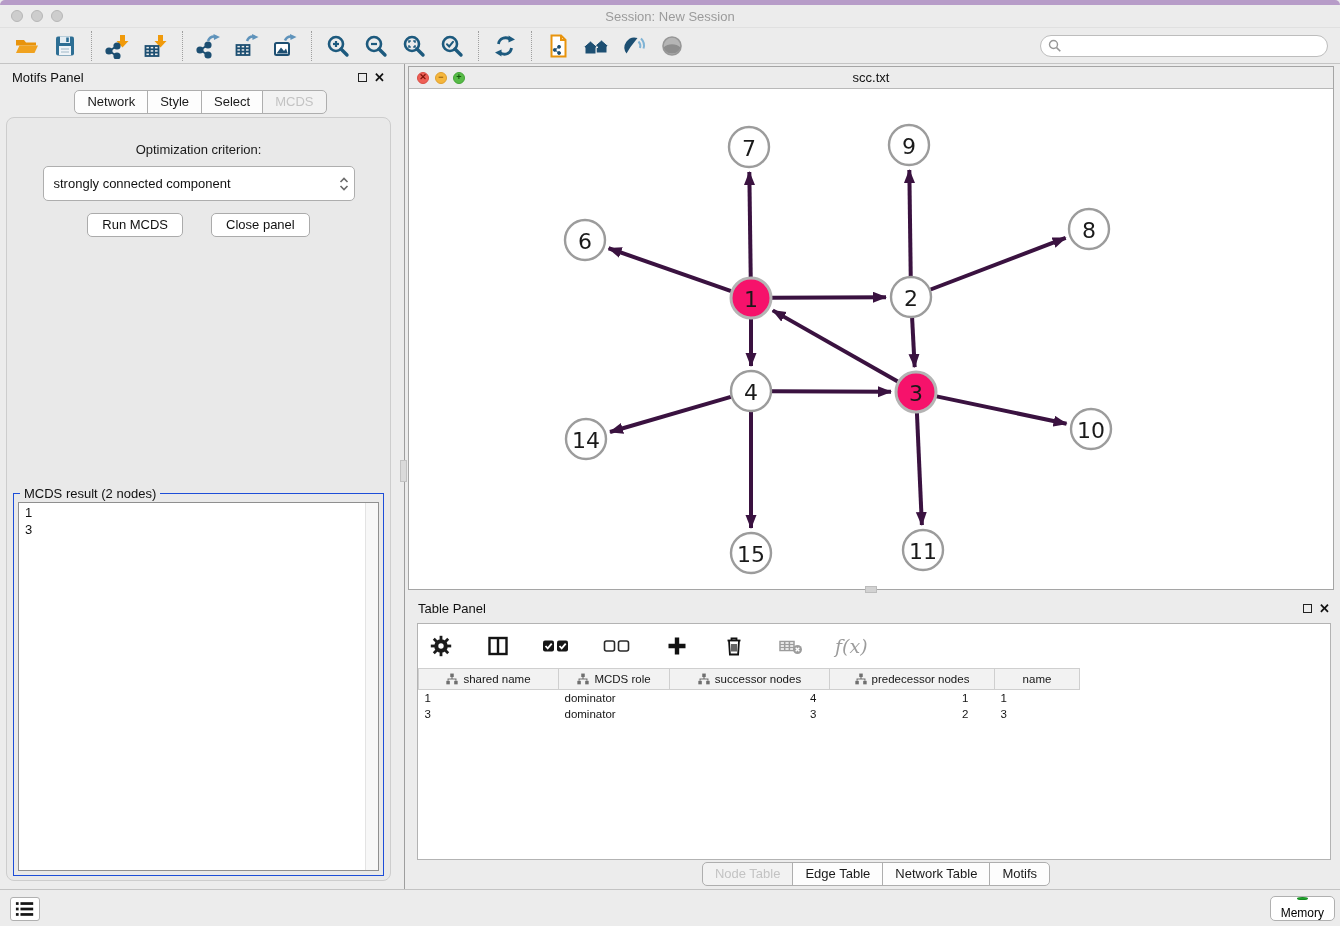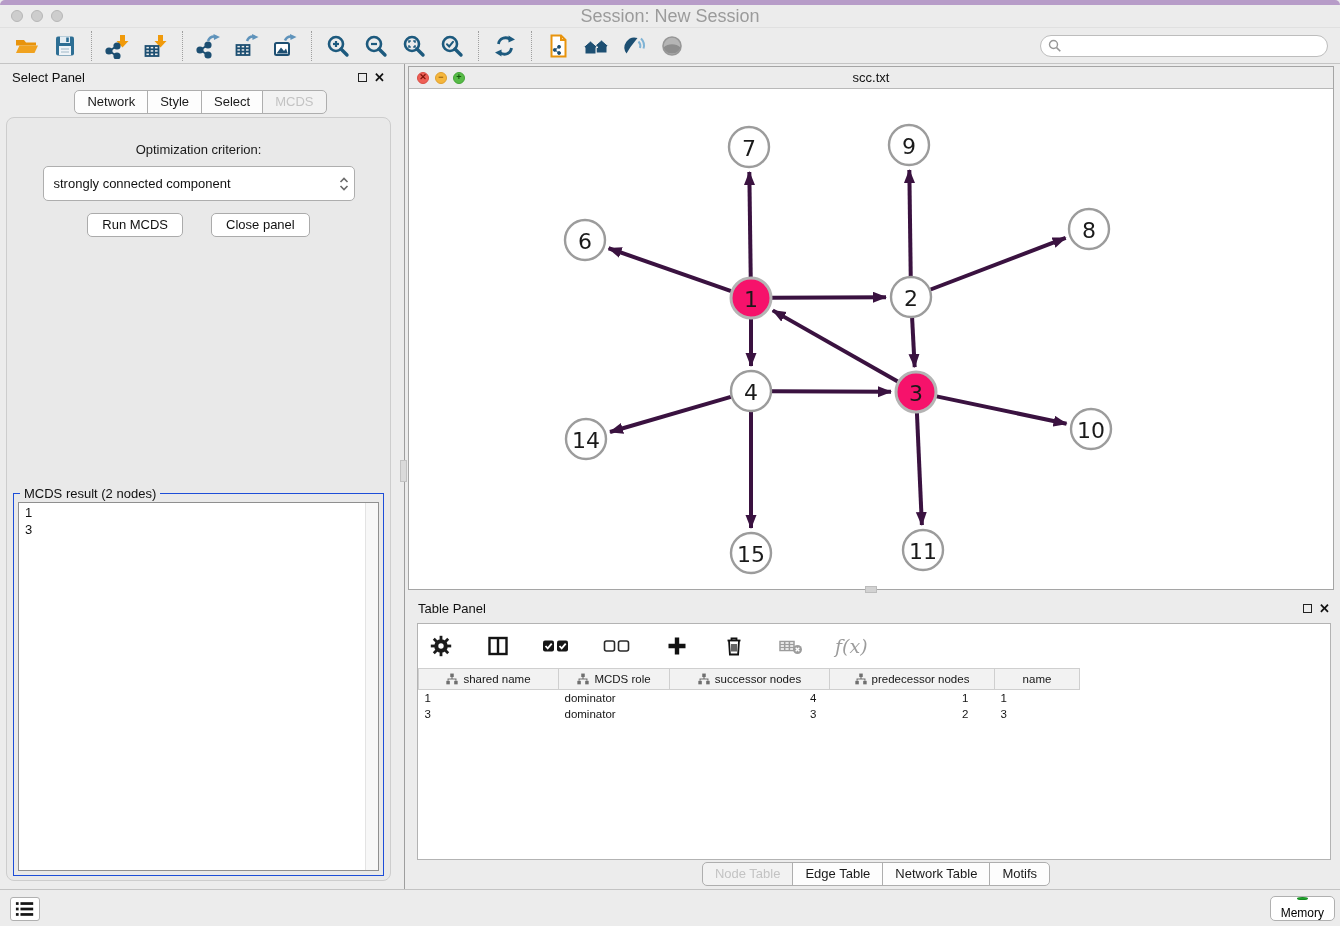--- a/index.html
+++ b/index.html
@@ -6,21 +6,21 @@
   html,body { width:1340px; height:926px; }
   body {
     font-family: "Liberation Sans", sans-serif;
     background:#ececec; position:relative; overflow:hidden;
   }
   
   .top-strip { height:5px; background:#b79cc8; border-radius:6px 6px 0 0; }
   .titlebar { height:23px; position:relative; display:flex; align-items:center; border-bottom:1px solid #e0e0e0; }
   .traffic { display:flex; gap:8px; padding-left:11px; z-index:2; }
   .t-dot { width:12px; height:12px; border-radius:50%; background:#cdcdcd; border:1px solid #b7b7b7; }
-  .title-text { position:absolute; left:0; right:0; text-align:center; color:#9b9b9b; font-size:18px; }
+  .title-text { position:absolute; left:0; right:0; text-align:center; color:#9b9b9b; font-size:13px; }
   
   .toolbar { height:36px; display:flex; align-items:center; padding:0 8px; border-bottom:1px solid #c4c4c4; }
   .tb-btn { width:38px; height:32px; display:flex; align-items:center; justify-content:center; }
   .tb-btn svg { display:block; }
   .tb-sep { width:1px; height:30px; border-left:1px dotted #9f9f9f; margin:0 7px; }
   .searchbox { margin-left:auto; margin-right:4px; width:288px; height:22px; background:#fff;
     border:1px solid #bdbdbd; border-radius:12px; display:flex; align-items:center; padding:0 7px; gap:4px; }
   .searchbox input { border:none; outline:none; flex:1; font-size:12px; background:transparent; }
   
   .control-panel { position:absolute; left:0; top:64px; width:397px; height:825px; }
@@ -251,21 +251,21 @@
       <svg width="14" height="14" viewBox="0 0 14 14">
         <circle cx="5.5" cy="5.5" r="4" stroke="#979797" stroke-width="1.4" fill="none"></circle>
         <line x1="8.6" y1="8.6" x2="12.3" y2="12.3" stroke="#979797" stroke-width="1.6"></line>
       </svg>
       <input value="" style="">
     </div>
   </div>
 
   <div class="control-panel">
     <div class="cp-header">
-      <span>Select Panel</span>
+      <span>Motifs Panel</span>
       <span class="win-icons">
         <span class="float-box"></span>
         <span class="close-x">✕</span>
       </span>
     </div>
     <div class="cp-tabs">
       <span class="tab">Network</span>
       <span class="tab">Style</span>
       <span class="tab">Select</span>
       <span class="tab grayed">MCDS</span>

